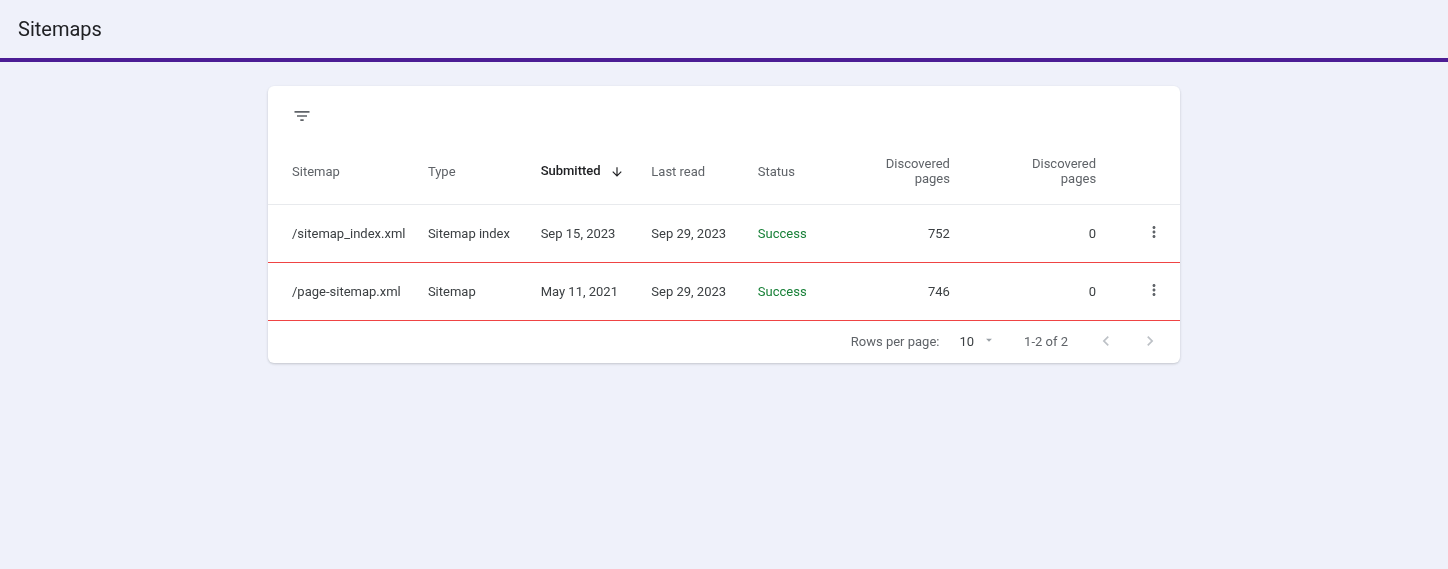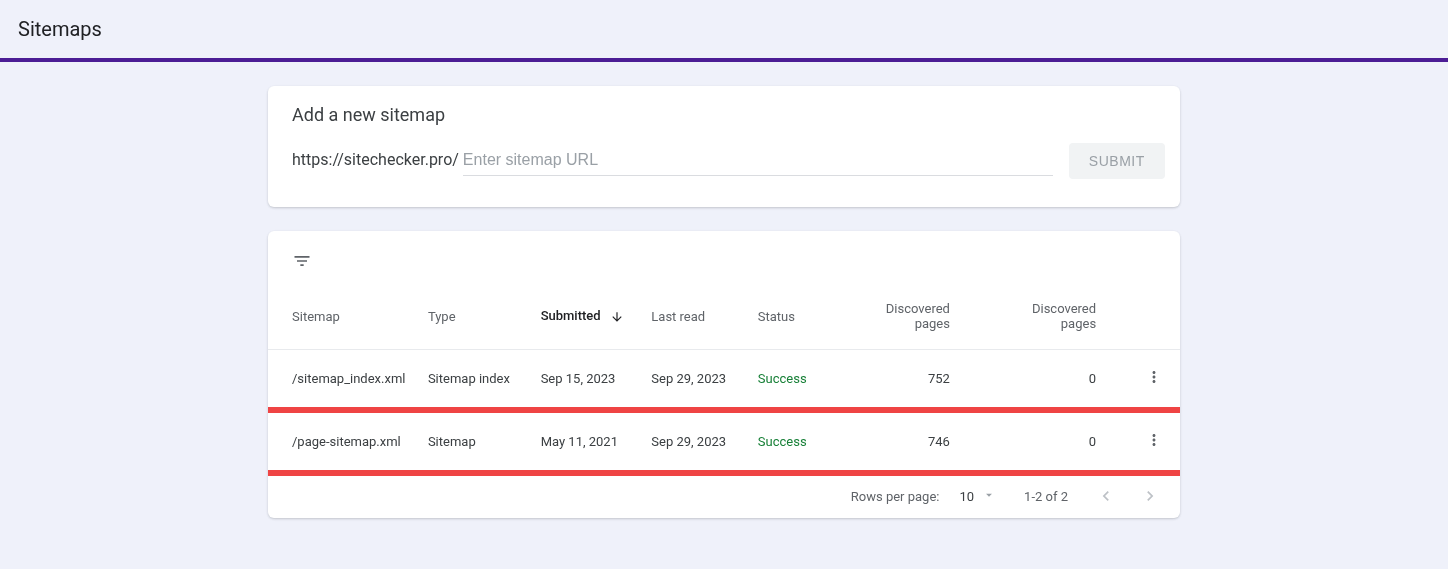--- a/index.html
+++ b/index.html
@@ -104,21 +104,21 @@
       font-weight: 400;
       color: #5f6368;
       padding: 16px 8px 18px 8px;
       border-bottom: 1px solid #e8eaed;
     }
     th:first-child, td:first-child { padding-left: 24px; }
     th:last-child, td:last-child { padding-right: 16px; width: 40px; text-align: center; }
     th.sorted { color: #202124; font-weight: 500; }
     td {
       padding: 18px 8px;
-      border-bottom: 6px solid #ef4444;
+      border-bottom: 1px solid #ef4444;
       color: #3c4043;
     }
     .status-success { color: #188038; }
     .num { text-align: right; padding-right: 40px; }
     th.num { text-align: right; padding-right: 40px; }
     .more-icon { cursor: pointer; color: #5f6368; display: inline-flex; }
     .sort-arrow { margin-left: 6px; display: inline-flex; vertical-align: middle; }
     .pagination {
       display: flex;
       align-items: center;
@@ -140,30 +140,20 @@
   </style>
 </head>
 <body>
 
 <div class="header">
   <div class="header-title">Sitemaps</div>
 </div>
 
 <div class="content">
 
-  <div class="card">
-    <div class="card-title">Add a new sitemap</div>
-    <div class="add-sitemap-body">
-      <div class="input-wrapper">
-        <span class="url-prefix">https://sitechecker.pro/</span>
-        <input class="sitemap-input" type="text" placeholder="Enter sitemap URL" style="">
-      </div>
-      <button class="submit-button">SUBMIT</button>
-    </div>
-  </div>
 
   <div class="card">
     <div class="submitted-header">
       <span class="filter-icon">
         <svg width="20" height="20" viewBox="0 0 24 24" fill="currentColor">
             <path d="M10 18h4v-2h-4v2zM3 6v2h18V6H3zm3 7h12v-2H6v2z"></path>
           </svg>
       </span>
     </div>
 

